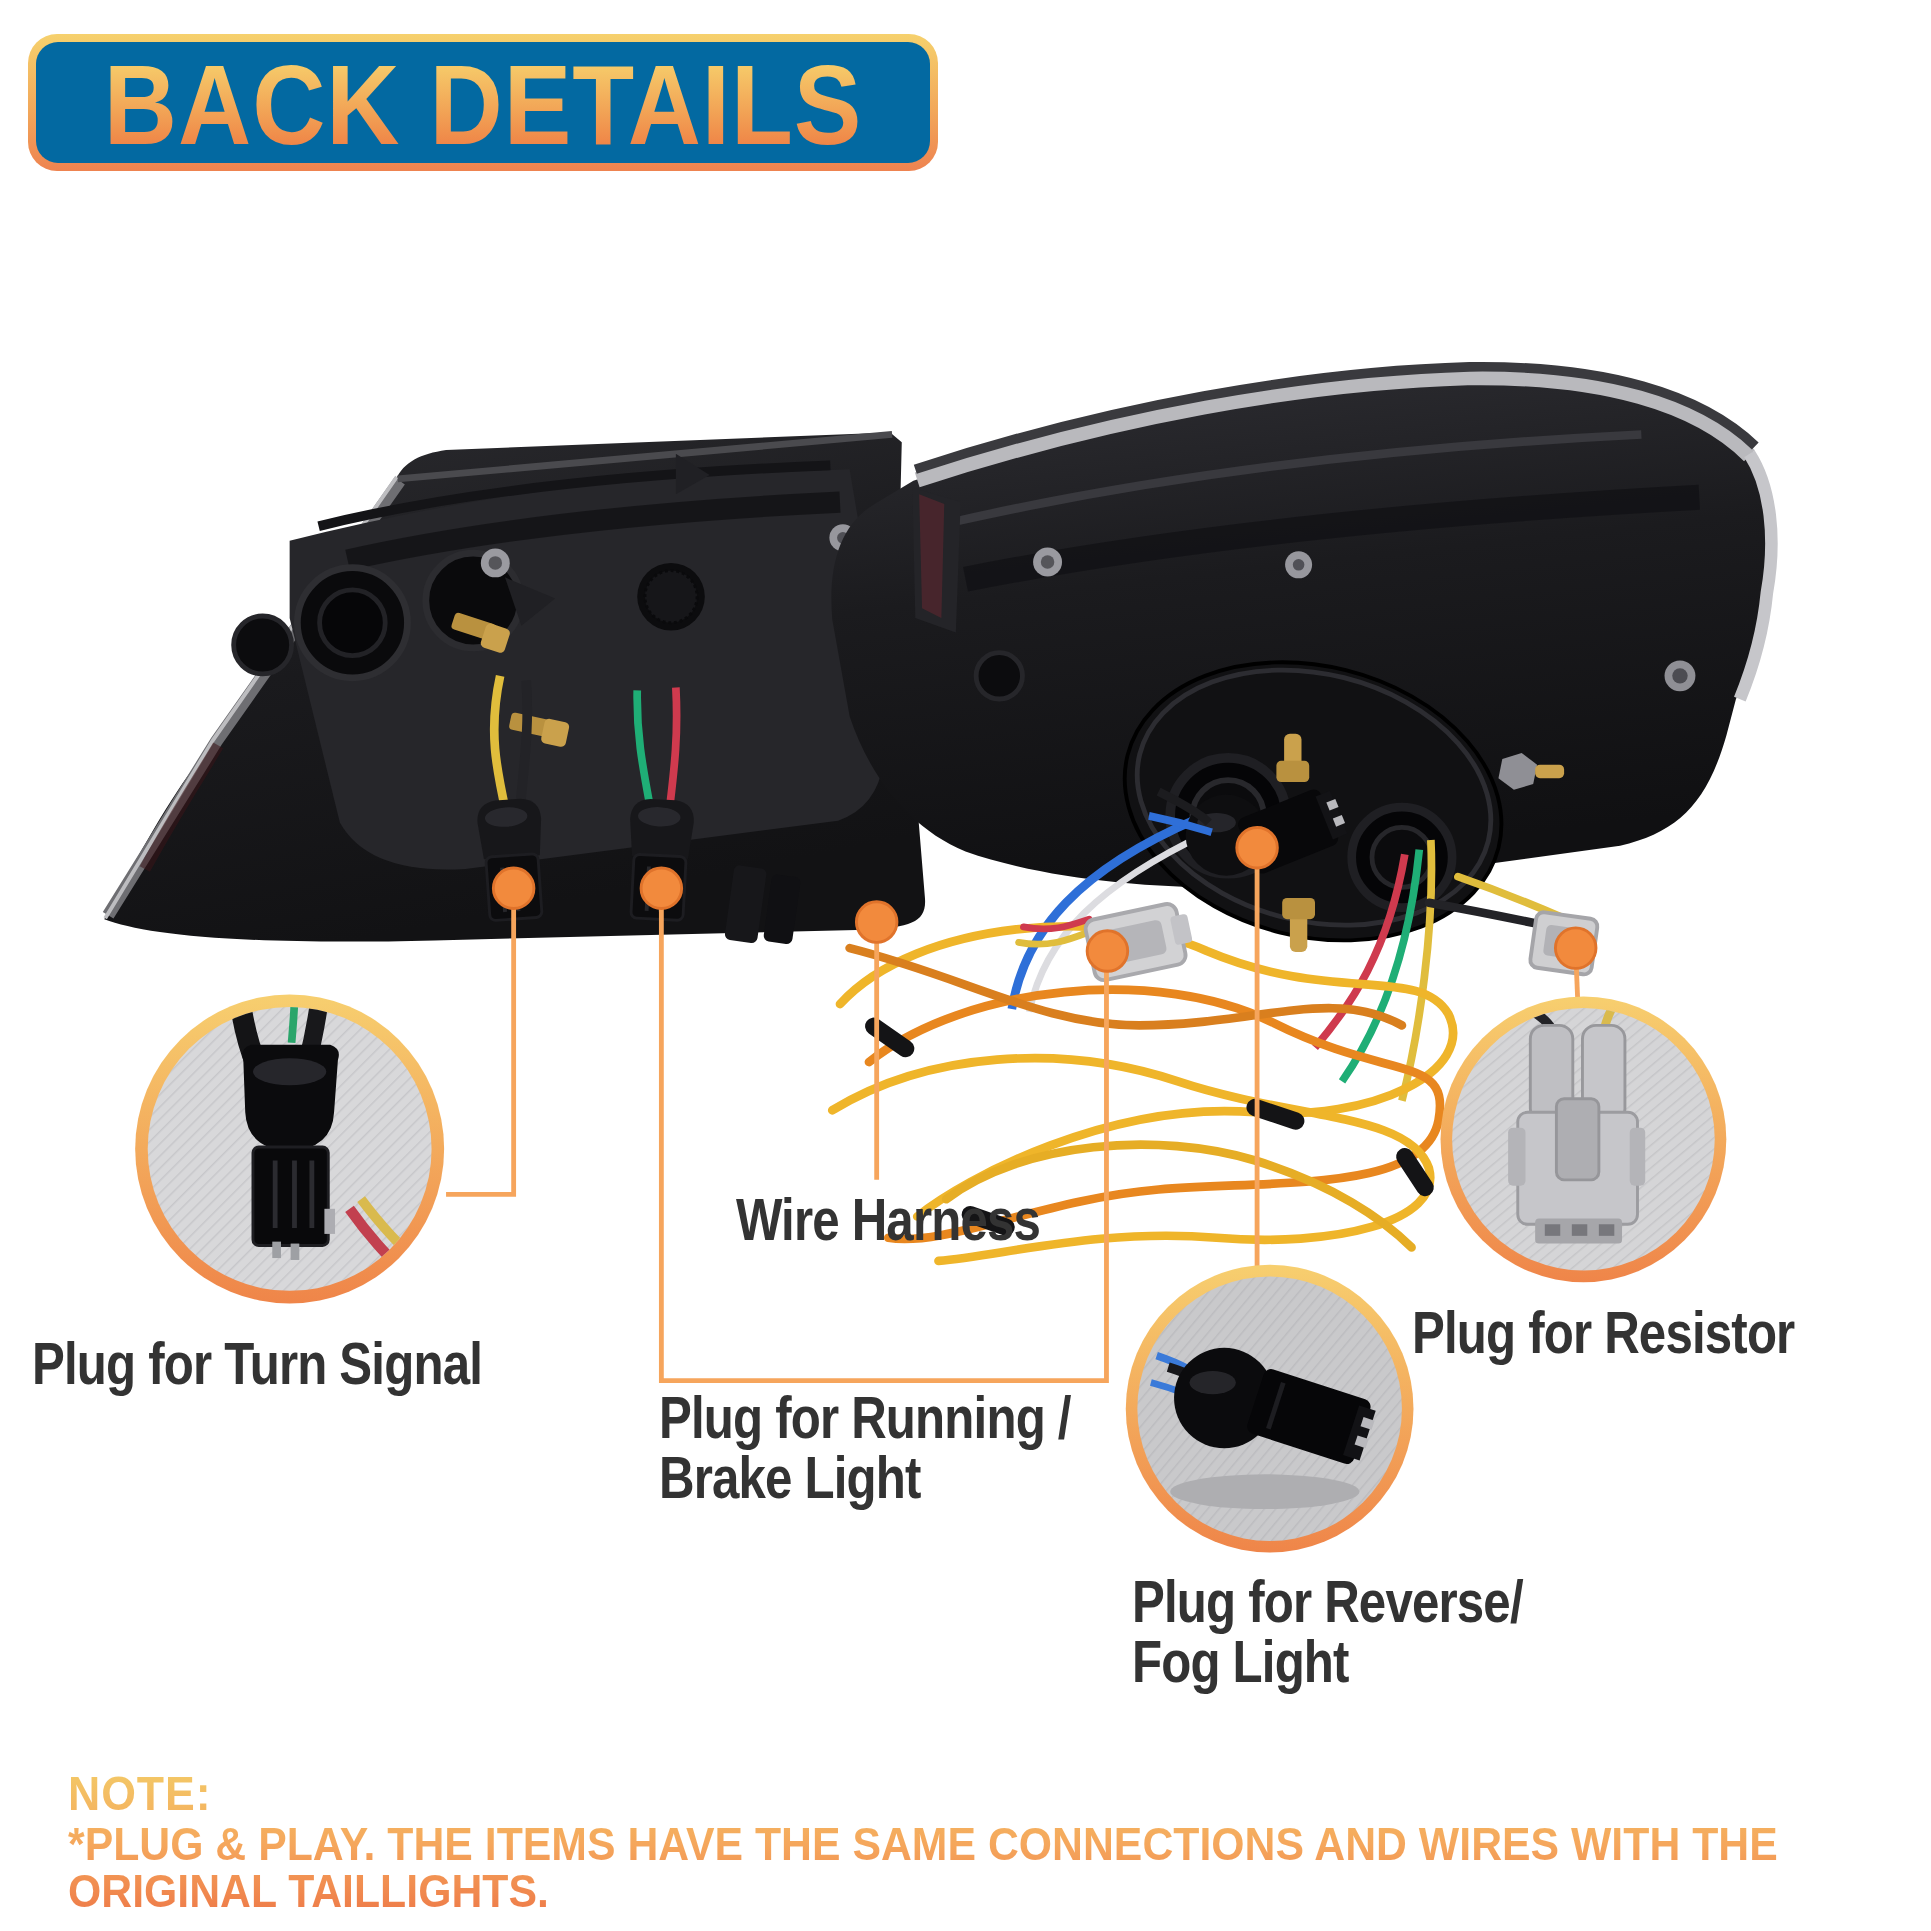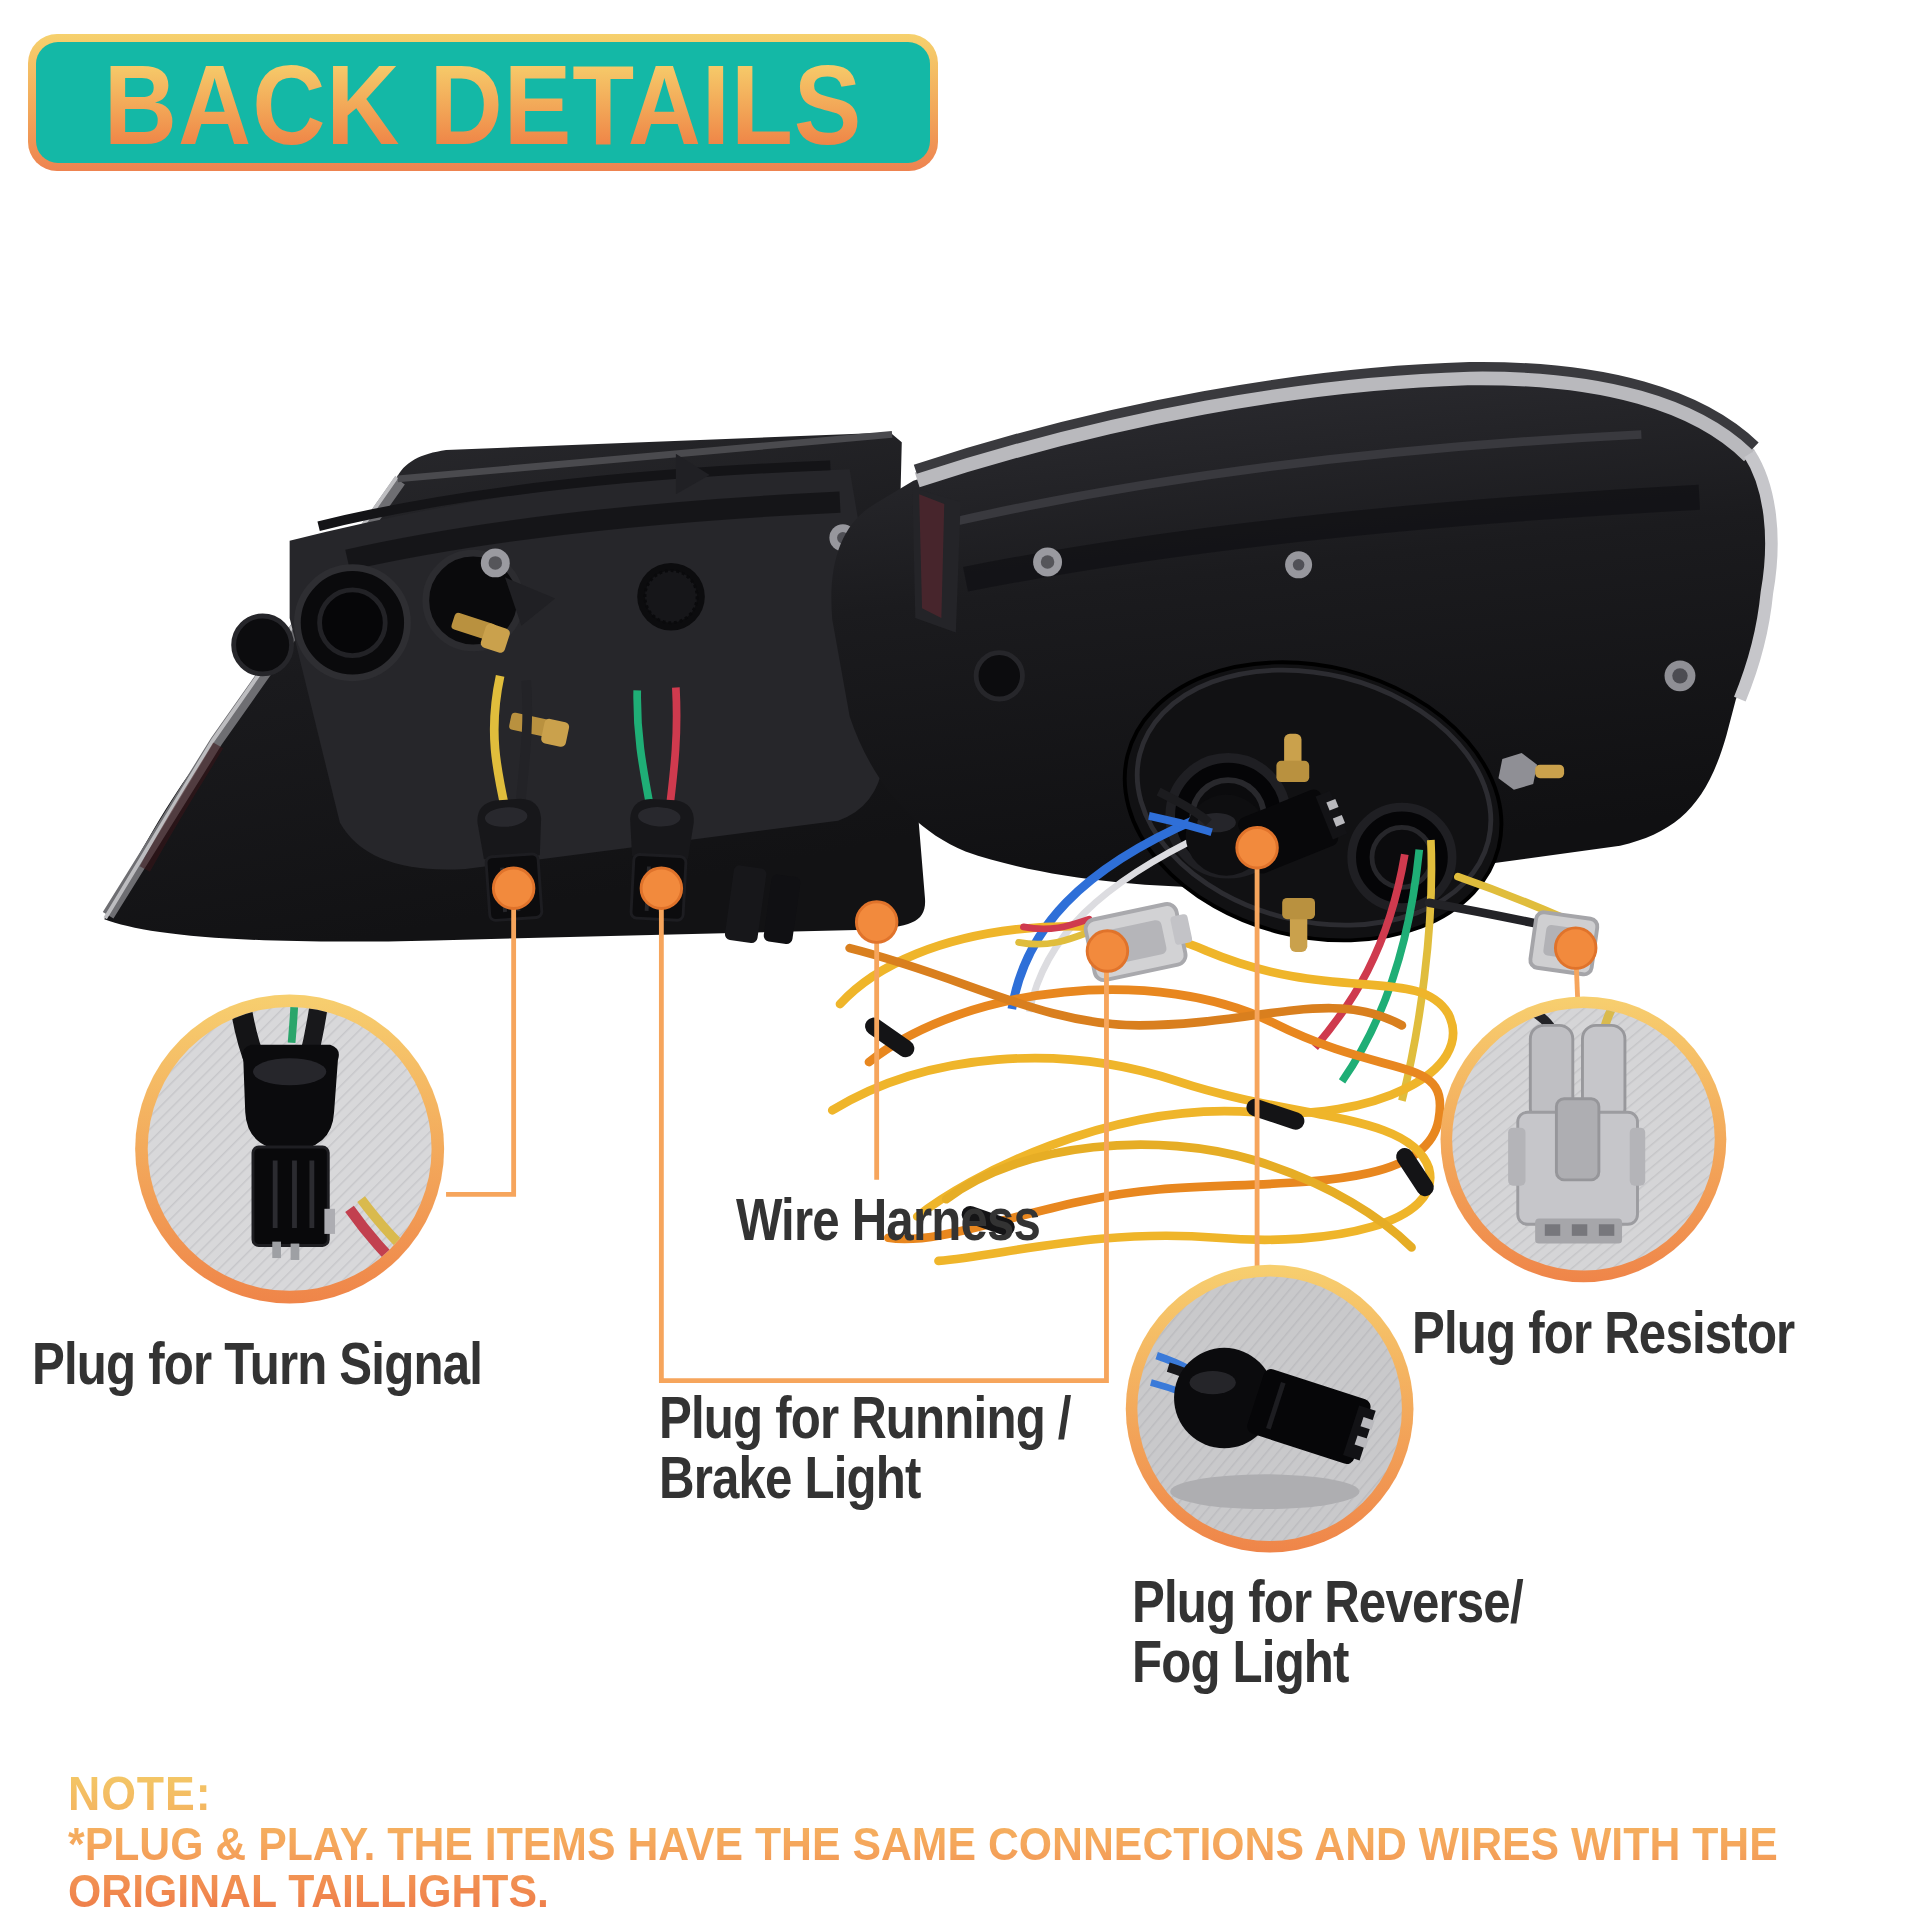--- a/index.html
+++ b/index.html
@@ -6,21 +6,21 @@
   body{
     width:1931px;height:1931px;position:relative;overflow:hidden;
     background:#ffffff;
     font-family:"Liberation Sans","DejaVu Sans",sans-serif;
   }
   .abs{position:absolute;}
 
   
   .title-badge{
     left:29px;top:35px;width:908px;height:135px;
-    background:#14b8a6;
+    background:#0369a1;
     border:7.7px solid transparent;border-radius:29px;
     background-clip:padding-box;
     display:flex;align-items:center;justify-content:center;
     box-sizing:border-box;
   }
   .title-badge::before{
     content:"";position:absolute;inset:-7.7px;border-radius:29px;z-index:-1;
     background:linear-gradient(180deg,#f6d16d 0%,#f2a85a 55%,#ee8350 100%);
   }
   .title-text{

